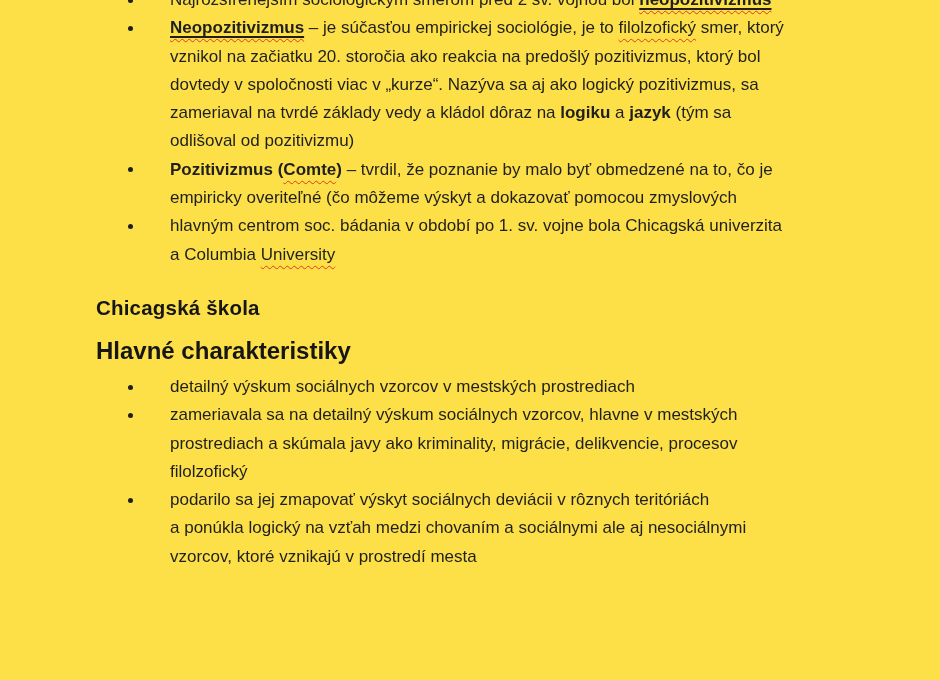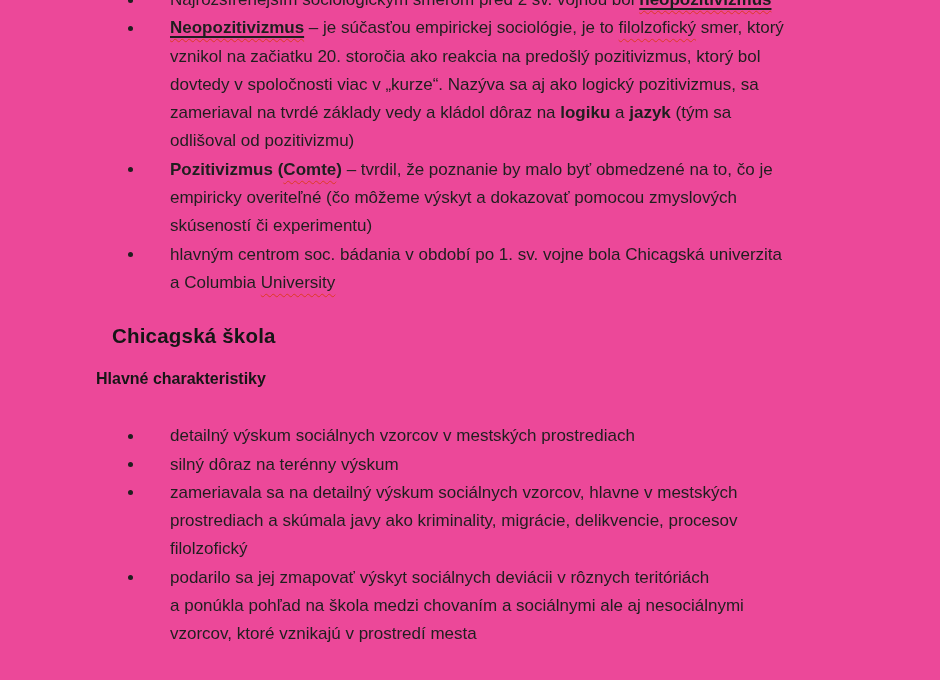--- a/index.html
+++ b/index.html
@@ -2,70 +2,70 @@
 <html><head>
 <meta charset="utf-8">
 <style>
   html, body { margin: 0; padding: 0; }
   body { background: #ffffff; }
 
   .page {
     position: relative;
     width: 940px;
     height: 680px;
-    background: #ec4899;
+    background: #fde047;
     overflow: hidden;
     font-family: "Liberation Sans", "DejaVu Sans", sans-serif;
     color: #1f1f1f;
   }
 
   .content {
     position: absolute;
     top: -14px;
     left: 0;
     right: 0;
     padding-left: 96px;
     font-size: 17px;
     line-height: 28.3px;
   }
 
   ul.doc-list {
     margin: 0;
     padding: 0;
     list-style: none;
   }
-  ul.doc-list.second { margin-top: 31px; }
+  ul.doc-list.second { margin-top: 10px; }
 
   ul.doc-list li {
     position: relative;
     padding-left: 74px;
     max-width: 770px;
   }
   ul.doc-list li::before {
     content: "";
     position: absolute;
     left: 32px;
     top: 11.6px;
     width: 5px;
     height: 5px;
     border-radius: 50%;
     background: #1f1f1f;
   }
 
   h2.section {
-    margin: 26px 0 0 16px;
+    margin: 26px 0 0 0;
     font-size: 20.5px;
     line-height: 26px;
     font-weight: 700;
     color: #161616;
     letter-spacing: 0.2px;
   }
   h3.subsection {
     margin: 18px 0 0 0;
-    font-size: 16px;
+    font-size: 24px;
     line-height: 24px;
     font-weight: 700;
     color: #161616;
   }
 
   .b { font-weight: 700; }
   .u {
     text-decoration: underline;
     text-decoration-thickness: 1.6px;
     text-underline-offset: 3px;
@@ -82,29 +82,28 @@
 </style>
 </head>
 <body>
 
 <div class="page">
   <div class="content">
 
     <ul class="doc-list">
         <li><span>Najrozšírenejším sociologickým smerom pred 2 sv. vojnou bol </span><span class="b u"><span class="sp">neopozitivizmus</span></span></li>
         <li><span class="b u"><span class="sp">Neopozitivizmus</span></span><span> – je súčasťou empirickej sociológie, je to </span><span><span class="sp">filolzofický</span></span><span> smer, ktorý</span><br><span>vznikol na začiatku 20. storočia ako reakcia na predošlý pozitivizmus, ktorý bol</span><br><span>dovtedy v spoločnosti viac v „kurze“. Nazýva sa aj ako logický pozitivizmus, sa</span><br><span>zameriaval na tvrdé základy vedy a kládol dôraz na </span><span class="b">logiku</span><span> a </span><span class="b">jazyk</span><span> (tým sa</span><br><span>odlišoval od pozitivizmu)</span></li>
-        <li><span class="b">Pozitivizmus (</span><span class="b"><span class="sp">Comte</span></span><span class="b">)</span><span> – tvrdil, že poznanie by malo byť obmedzené na to, čo je</span><br><span>empiricky overiteľné (čo môžeme výskyt a dokazovať pomocou zmyslových</span><br><span>skúseností či experimentu)</span></li>
+        <li><span class="b">Pozitivizmus (</span><span class="b"><span class="sp">Comte</span></span><span class="b">)</span><span> – tvrdil, že poznanie by malo byť obmedzené na to, čo je</span><br><span>empiricky overiteľné (čo môžeme výskyt a dokazovať pomocou zmyslových</span><br></li>
         <li><span>hlavným centrom soc. bádania v období po 1. sv. vojne bola Chicagská univerzita</span><br><span>a Columbia </span><span><span class="sp">University</span></span></li>
       </ul>
 
     <h2 class="section">Chicagská škola</h2>
 
     <h3 class="subsection">Hlavné charakteristiky</h3>
 
     <ul class="doc-list second">
         <li><span>detailný výskum sociálnych vzorcov v mestských prostrediach</span></li>
-        <li><span>silný dôraz na terénny výskum</span></li>
         <li><span>zameriavala sa na detailný výskum sociálnych vzorcov, hlavne v mestských</span><br><span>prostrediach a skúmala javy ako kriminality, migrácie, delikvencie, procesov</span><br><span>filolzofický</span></li>
-        <li><span>podarilo sa jej zmapovať výskyt sociálnych deviácii v rôznych teritóriách</span><br><span>a ponúkla pohľad na škola medzi chovaním a sociálnymi ale aj nesociálnymi</span><br><span>vzorcov, ktoré vznikajú v prostredí mesta</span></li>
+        <li><span>podarilo sa jej zmapovať výskyt sociálnych deviácii v rôznych teritóriách</span><br><span>a ponúkla logický na vzťah medzi chovaním a sociálnymi ale aj nesociálnymi</span><br><span>vzorcov, ktoré vznikajú v prostredí mesta</span></li>
       </ul>
 
   </div>
 </div>
 
 </body></html>

